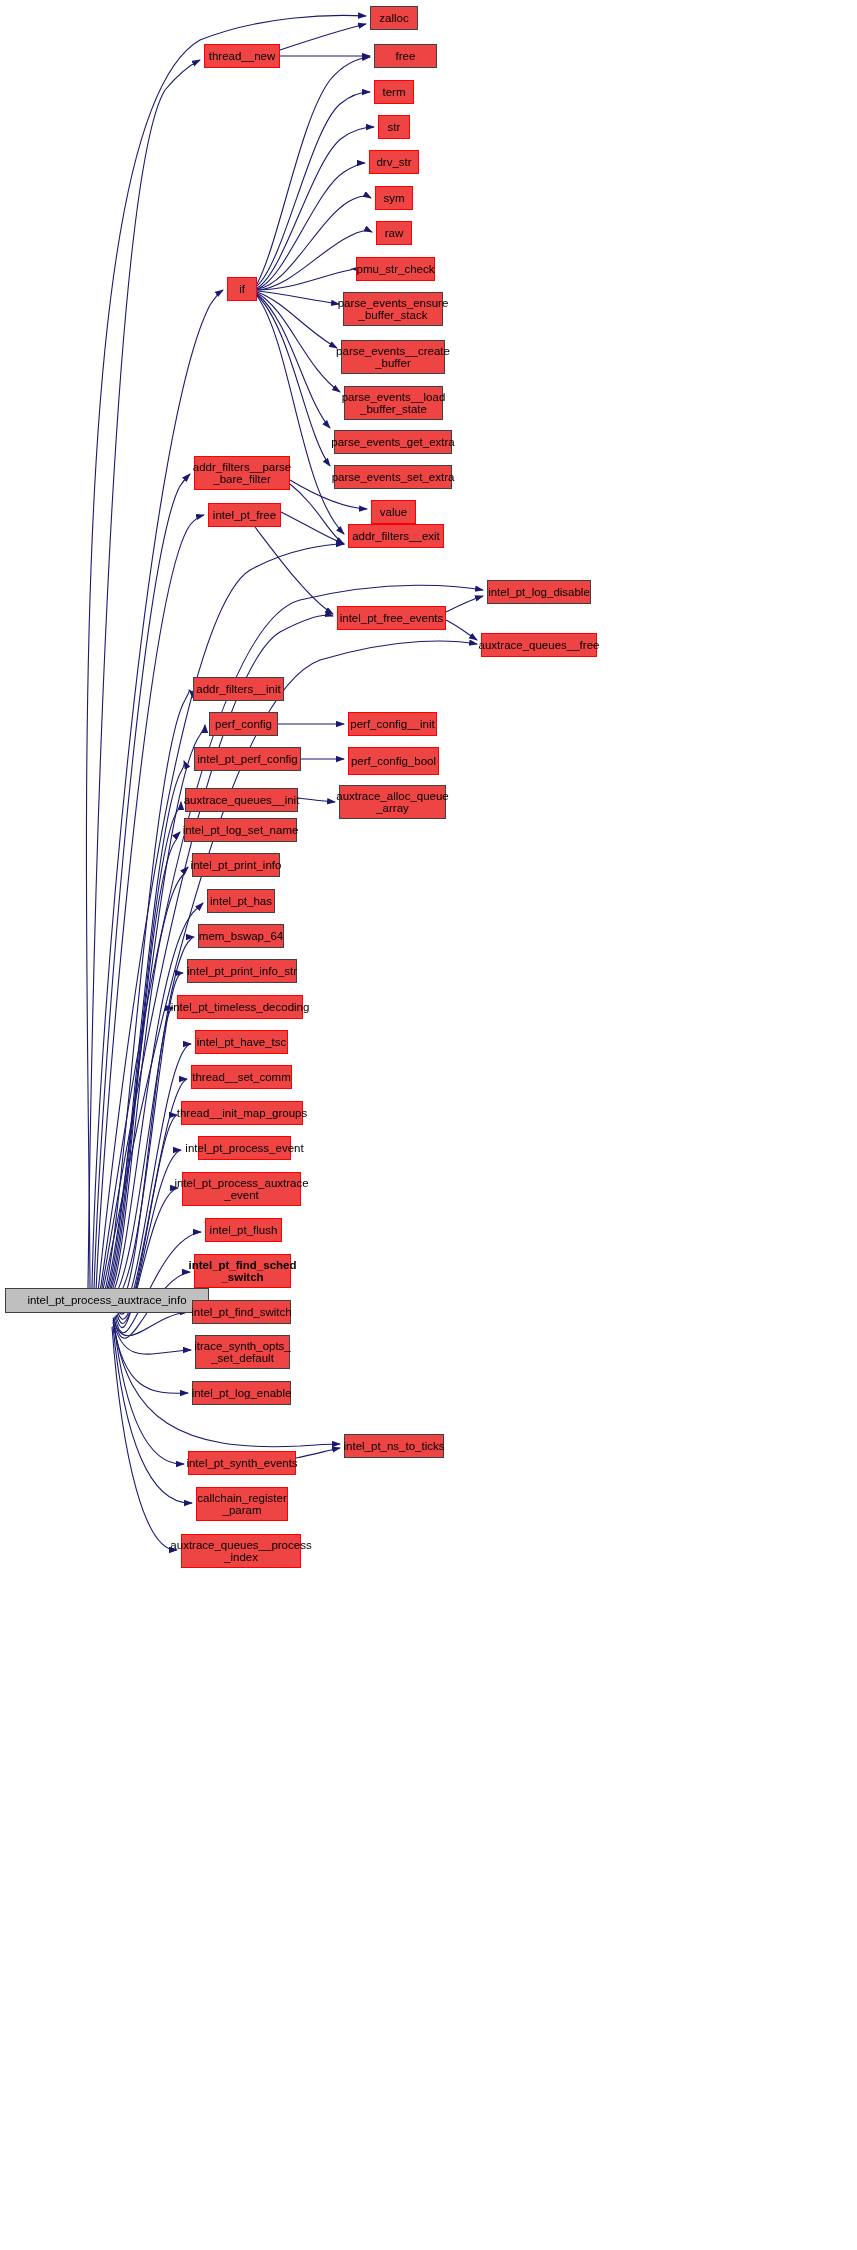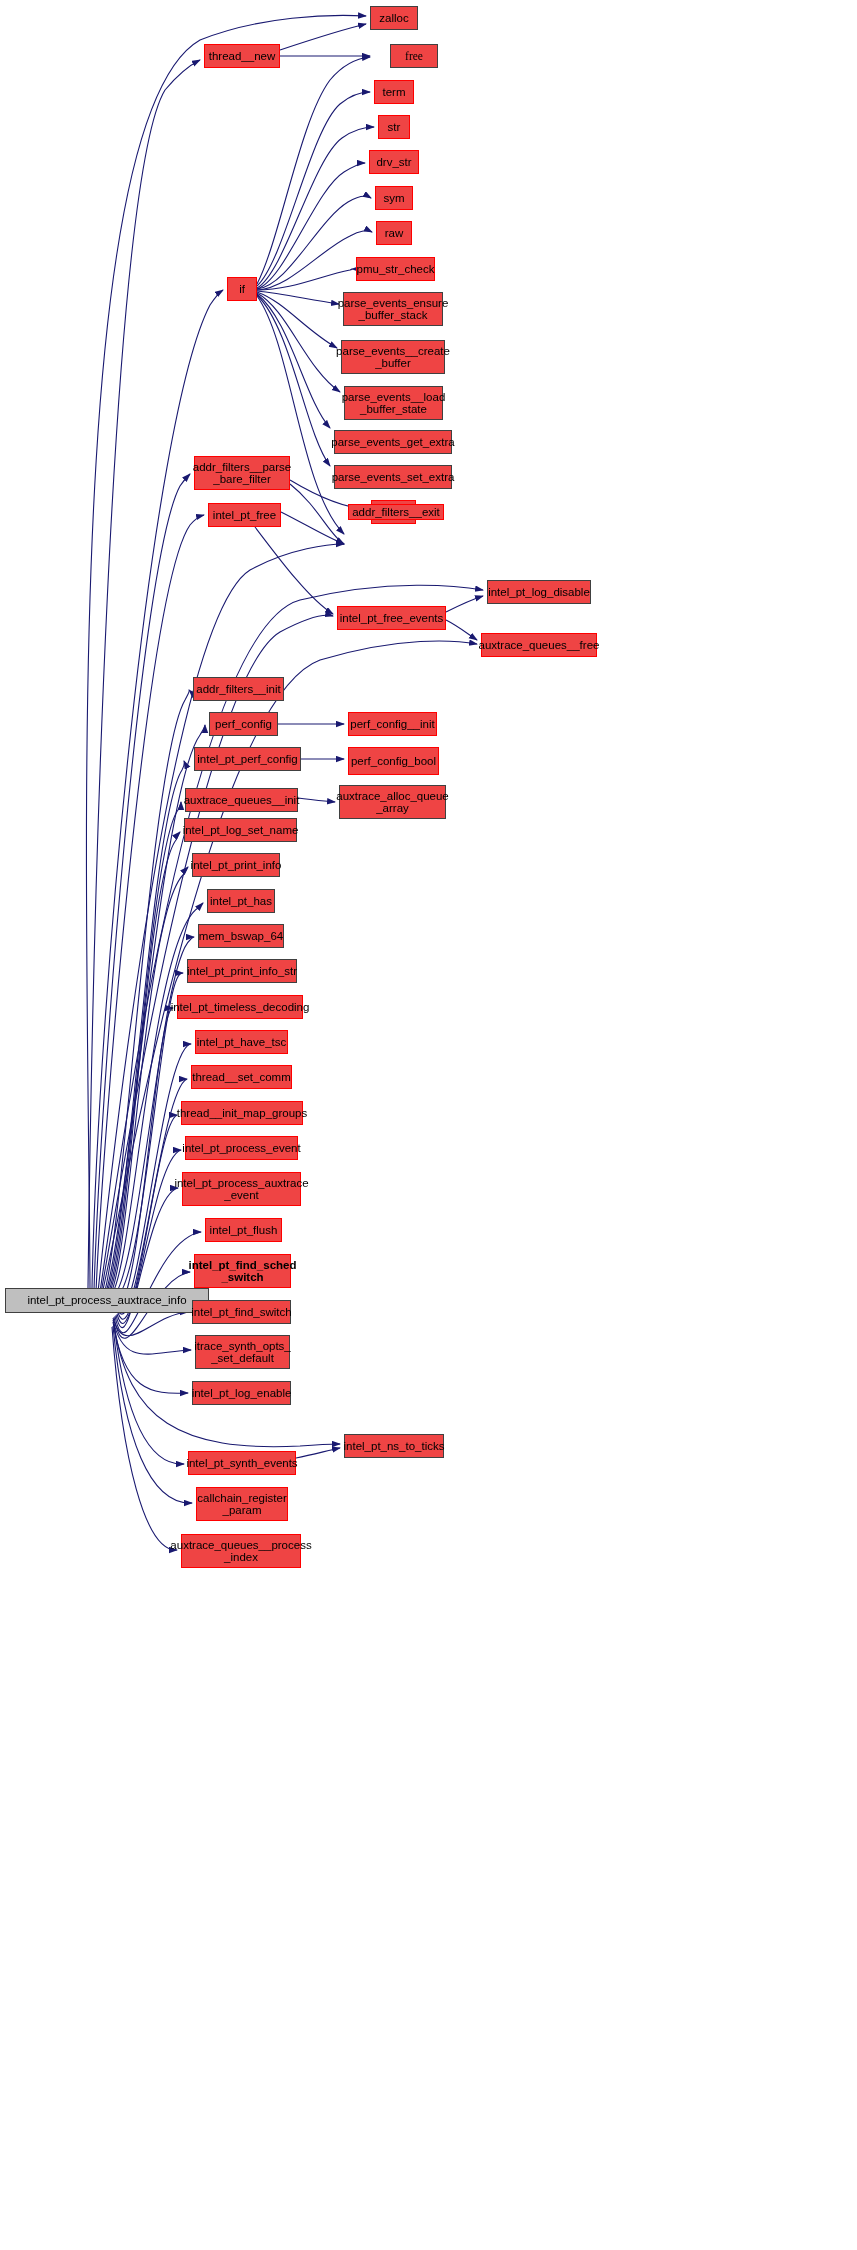--- a/index.html
+++ b/index.html
@@ -81,62 +81,62 @@
         <path d="M 278,724 C 300,724 325,724 344,724" marker-end="url(#ah)" stroke="#191970"></path>
         <path d="M 295,759 C 312,759 330,759 344,759" marker-end="url(#ah)" stroke="#191970"></path>
         <path d="M 298,798 C 312,800 325,801 335,802" marker-end="url(#ah)" stroke="#191970"></path>
         <path d="M 296,1458 C 315,1454 330,1450 340,1448" marker-end="url(#ah)" stroke="#191970"></path>
       </g>
   </svg>
   <div id="node-layer">
       <div class="node cur" style="left: 5px; top: 1288px; width: 204px; height: 25px;">intel_pt_process_auxtrace_info</div>
       <div class="node" style="left: 370px; top: 6px; width: 48px; height: 24px;">zalloc</div>
       <div class="node red" style="left: 204px; top: 44px; width: 76px; height: 24px;">thread__new</div>
-      <div class="node" style="left: 390px; top: 44px; width: 48px; height: 24px; font-family: Liberation Serif, serif;">free</div>
+      <div class="node" style="left: 374px; top: 44px; width: 63px; height: 24px;">free</div>
       <div class="node red" style="left: 374px; top: 80px; width: 40px; height: 24px;">term</div>
       <div class="node red" style="left: 378px; top: 115px; width: 32px; height: 24px;">str</div>
       <div class="node red" style="left: 369px; top: 150px; width: 50px; height: 24px;">drv_str</div>
       <div class="node red" style="left: 375px; top: 186px; width: 38px; height: 24px;">sym</div>
       <div class="node red" style="left: 376px; top: 221px; width: 36px; height: 24px;">raw</div>
       <div class="node red" style="left: 356px; top: 257px; width: 79px; height: 24px;">pmu_str_check</div>
       <div class="node red" style="left: 227px; top: 277px; width: 30px; height: 24px;">if</div>
       <div class="node" style="left: 343px; top: 292px; width: 100px; height: 34px;">parse_events_ensure
 _buffer_stack</div>
       <div class="node" style="left: 341px; top: 340px; width: 104px; height: 34px;">parse_events__create
 _buffer</div>
       <div class="node" style="left: 344px; top: 386px; width: 99px; height: 34px;">parse_events__load
 _buffer_state</div>
       <div class="node" style="left: 334px; top: 430px; width: 118px; height: 24px;">parse_events_get_extra</div>
       <div class="node" style="left: 334px; top: 465px; width: 118px; height: 24px;">parse_events_set_extra</div>
       <div class="node red" style="left: 194px; top: 456px; width: 96px; height: 34px;">addr_filters__parse
 _bare_filter</div>
       <div class="node red" style="left: 208px; top: 503px; width: 73px; height: 24px;">intel_pt_free</div>
       <div class="node red" style="left: 371px; top: 500px; width: 45px; height: 24px;">value</div>
-      <div class="node red" style="left: 348px; top: 504px; width: 96px; height: 16px;">addr_filters__exit</div>
+      <div class="node red" style="left: 348px; top: 524px; width: 96px; height: 24px;">addr_filters__exit</div>
       <div class="node" style="left: 487px; top: 580px; width: 104px; height: 24px;">intel_pt_log_disable</div>
       <div class="node red" style="left: 337px; top: 606px; width: 109px; height: 24px;">intel_pt_free_events</div>
       <div class="node red" style="left: 481px; top: 633px; width: 116px; height: 24px;">auxtrace_queues__free</div>
       <div class="node" style="left: 193px; top: 677px; width: 91px; height: 24px;">addr_filters__init</div>
       <div class="node" style="left: 209px; top: 712px; width: 69px; height: 24px;">perf_config</div>
       <div class="node red" style="left: 348px; top: 712px; width: 89px; height: 24px;">perf_config__init</div>
       <div class="node" style="left: 188px; top: 747px; width: 107px; height: 24px; margin-left: 6px;">intel_pt_perf_config</div>
       <div class="node red" style="left: 348px; top: 747px; width: 91px; height: 28px;">perf_config_bool</div>
       <div class="node" style="left: 185px; top: 788px; width: 113px; height: 24px;">auxtrace_queues__init</div>
       <div class="node" style="left: 339px; top: 785px; width: 107px; height: 34px;">auxtrace_alloc_queue
 _array</div>
       <div class="node" style="left: 184px; top: 818px; width: 113px; height: 24px;">intel_pt_log_set_name</div>
       <div class="node" style="left: 192px; top: 853px; width: 88px; height: 24px;">intel_pt_print_info</div>
       <div class="node" style="left: 207px; top: 889px; width: 68px; height: 24px;">intel_pt_has</div>
       <div class="node" style="left: 198px; top: 924px; width: 86px; height: 24px;">mem_bswap_64</div>
       <div class="node" style="left: 187px; top: 959px; width: 110px; height: 24px;">intel_pt_print_info_str</div>
       <div class="node red" style="left: 177px; top: 995px; width: 126px; height: 24px;">intel_pt_timeless_decoding</div>
       <div class="node red" style="left: 195px; top: 1030px; width: 93px; height: 24px;">intel_pt_have_tsc</div>
       <div class="node red" style="left: 191px; top: 1065px; width: 101px; height: 24px;">thread__set_comm</div>
       <div class="node red" style="left: 181px; top: 1101px; width: 122px; height: 24px;">thread__init_map_groups</div>
-      <div class="node red" style="left: 185px; top: 1136px; width: 113px; height: 24px;">intel_pt_process_event</div>
+      <div class="node red" style="left: 198px; top: 1136px; width: 93px; height: 24px;">intel_pt_process_event</div>
       <div class="node red" style="left: 182px; top: 1172px; width: 119px; height: 34px;">intel_pt_process_auxtrace
 _event</div>
       <div class="node red" style="left: 205px; top: 1218px; width: 77px; height: 24px;">intel_pt_flush</div>
       <div class="node red" style="left: 194px; top: 1254px; width: 97px; height: 34px; font-weight: bold;">intel_pt_find_sched
 _switch</div>
       <div class="node" style="left: 192px; top: 1300px; width: 99px; height: 24px;">intel_pt_find_switch</div>
       <div class="node" style="left: 195px; top: 1335px; width: 95px; height: 34px;">itrace_synth_opts_
 _set_default</div>
       <div class="node" style="left: 192px; top: 1381px; width: 99px; height: 24px; text-align: right;">intel_pt_log_enable</div>
       <div class="node" style="left: 344px; top: 1434px; width: 100px; height: 24px;">intel_pt_ns_to_ticks</div>

